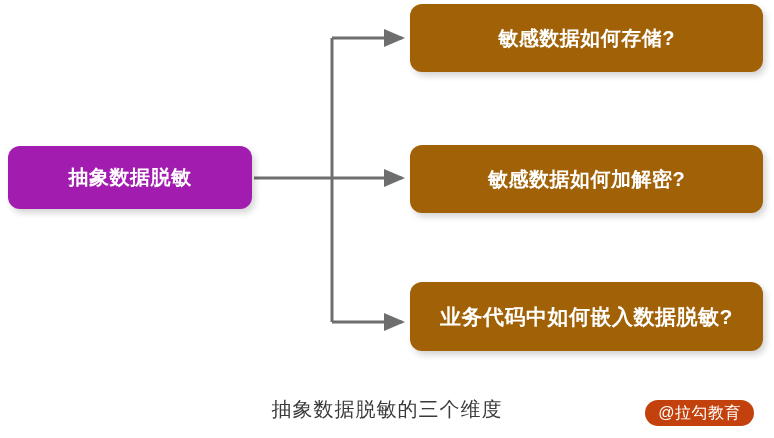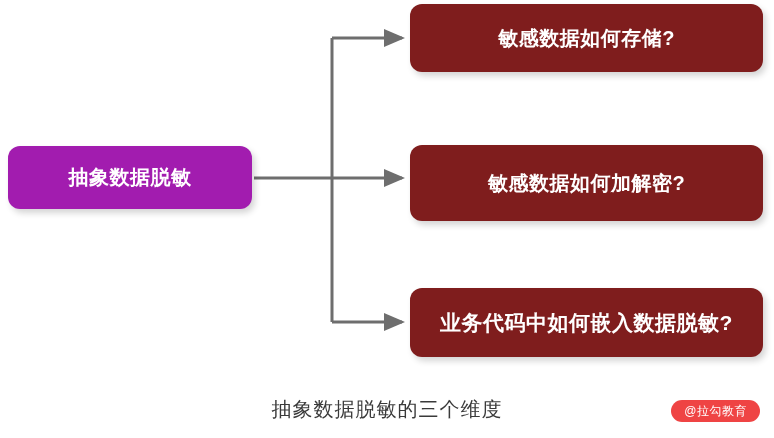--- a/index.html
+++ b/index.html
@@ -41,27 +41,27 @@
     top: 146px;
     width: 244px;
     height: 63px;
     background: #a21caf;
     font-size: 20px;
   }
 
   .node-branch {
     left: 410px;
     width: 353px;
-    background: #7f1d1d;
+    background: #a16207;
     font-size: 20px;
   }
 
   .node-branch-1 { top: 4px;   height: 68px; }
-  .node-branch-2 { top: 145px; height: 76px; }
-  .node-branch-3 { top: 288px; height: 69px; font-size: 21px; }
+  .node-branch-2 { top: 145px; height: 68px; }
+  .node-branch-3 { top: 282px; height: 69px; font-size: 21px; }
 
   #connector-layer {
     position: absolute;
     left: 0;
     top: 0;
     width: 774px;
     height: 438px;
     pointer-events: none;
   }
 
@@ -71,27 +71,27 @@
     top: 396px;
     width: 774px;
     text-align: center;
     font-size: 20px;
     color: #3a3a3a;
     letter-spacing: 1px;
   }
 
   .watermark {
     position: absolute;
-    right: 14px;
+    right: 20px;
     top: 400px;
     padding: 5px 13px;
     border-radius: 13px;
-    background: #ef4444;
+    background: #c2410c;
     color: #ffffff;
-    font-size: 12px;
+    font-size: 16px;
     letter-spacing: 0.5px;
     line-height: 1;
   }
 </style>
 </head>
 <body>
 
 <div id="diagram-canvas">
 
   <svg id="connector-layer" viewBox="0 0 774 438" width="774" height="438" xmlns="http://www.w3.org/2000/svg">

